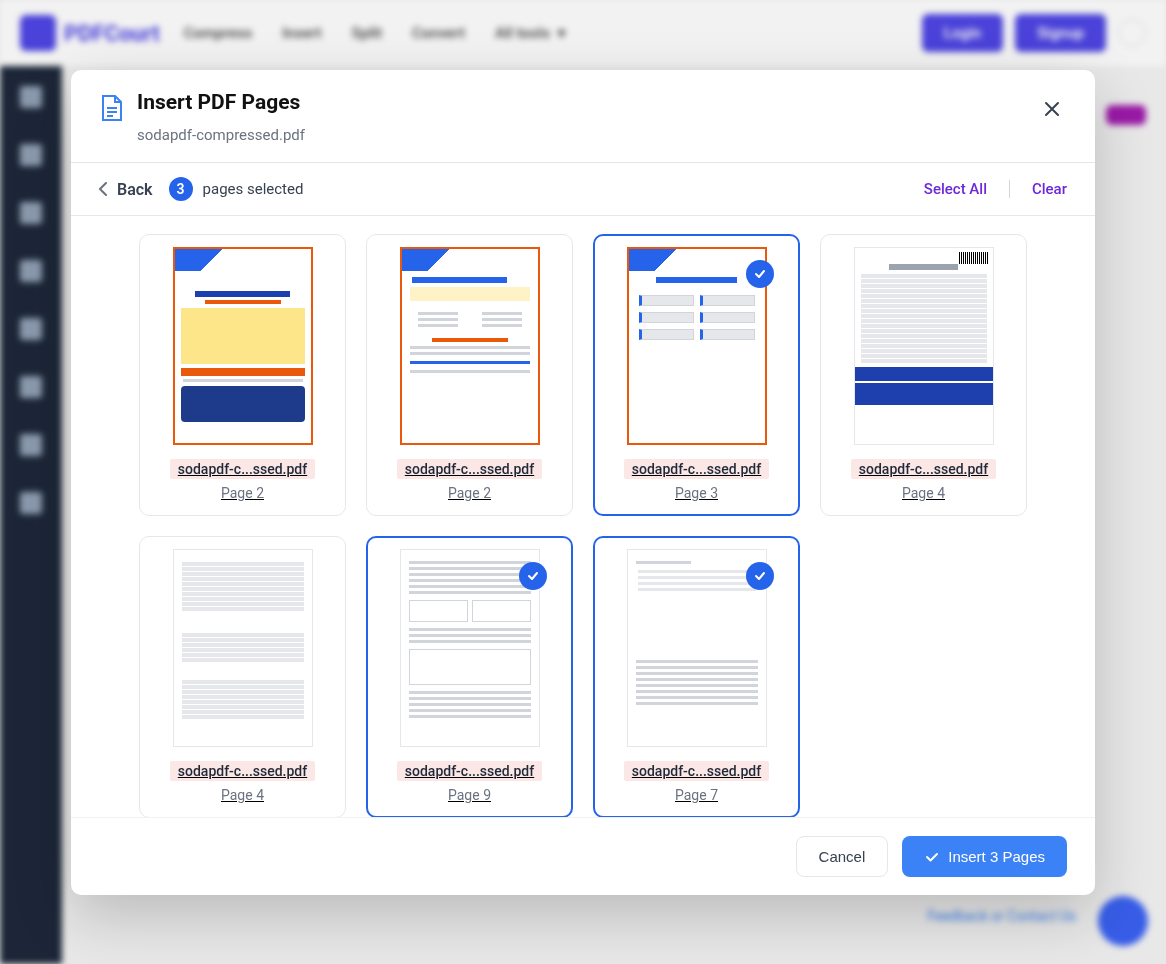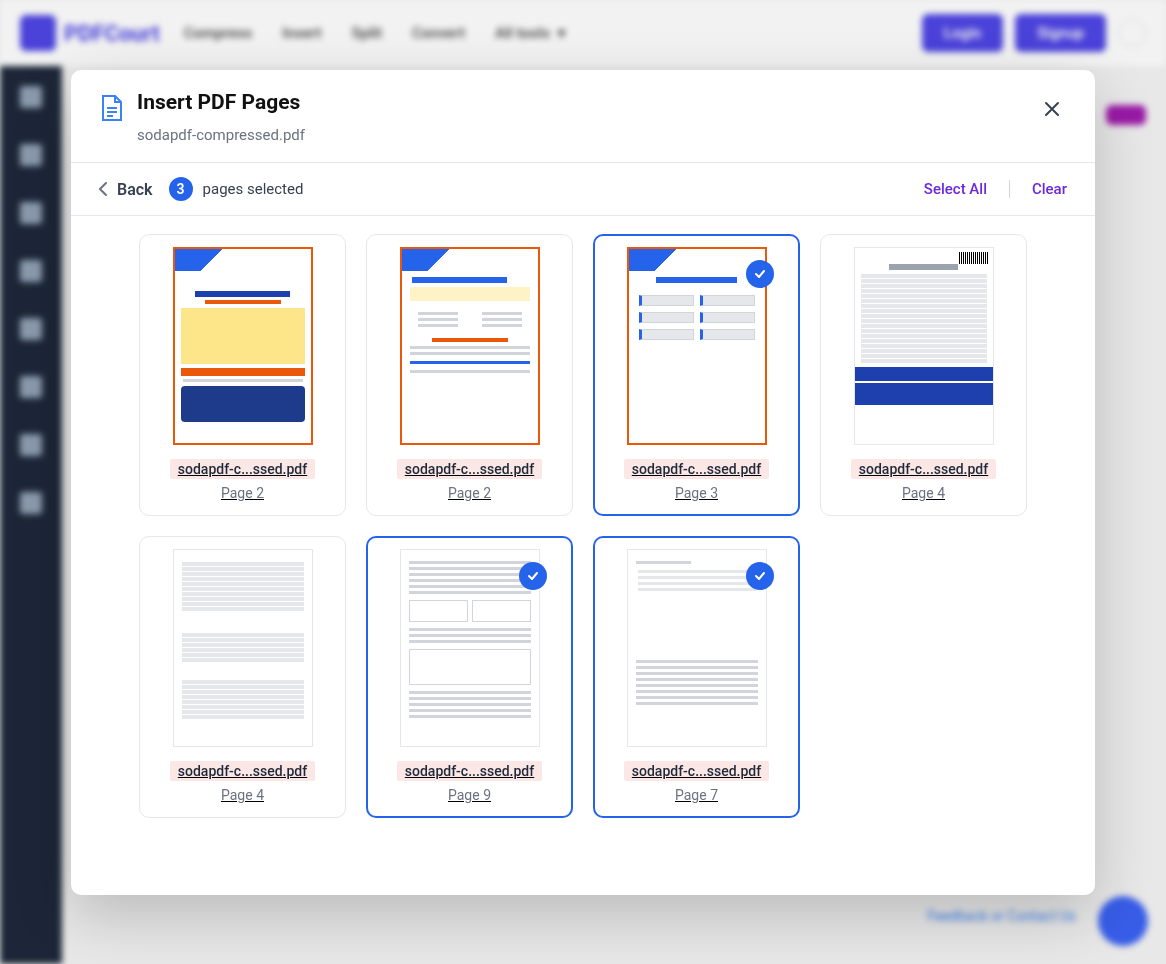--- a/index.html
+++ b/index.html
@@ -574,14 +574,23 @@
             <svg width="14" height="14" viewBox="0 0 14 14">
               <path d="M3 7 L6 10 L11 4" stroke="#fff" stroke-width="2" fill="none" stroke-linecap="round" stroke-linejoin="round"></path>
             </svg>
           </div>
           <span class="file-name">sodapdf-c...ssed.pdf</span>
           <div class="page-num">Page 7</div>
         </div>
       </div>
   </div>
 
+  <div class="modal-footer">
+    <button class="btn btn-cancel">Cancel</button>
+    <button class="btn btn-primary">
+      <svg width="16" height="16" viewBox="0 0 16 16">
+        <path d="M3 8 L6.5 11.5 L13 5" stroke="#fff" stroke-width="2" fill="none" stroke-linecap="round" stroke-linejoin="round"></path>
+      </svg>
+      <span>Insert 3 Pages</span>
+    </button>
+  </div>
 
 </div>
 
 </body></html>

